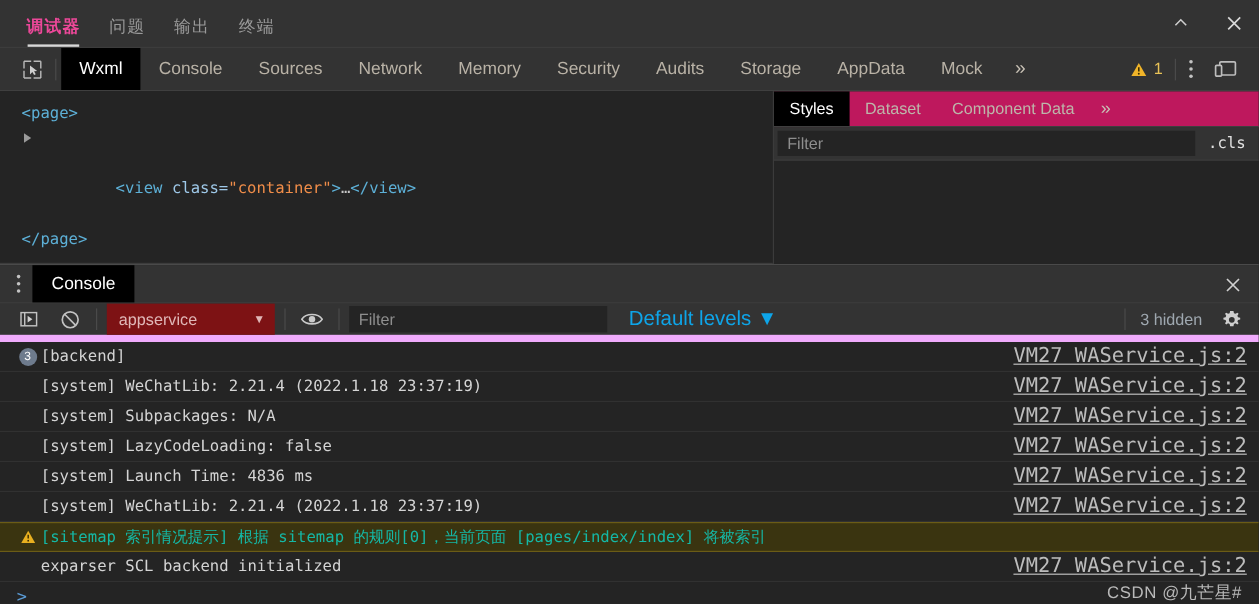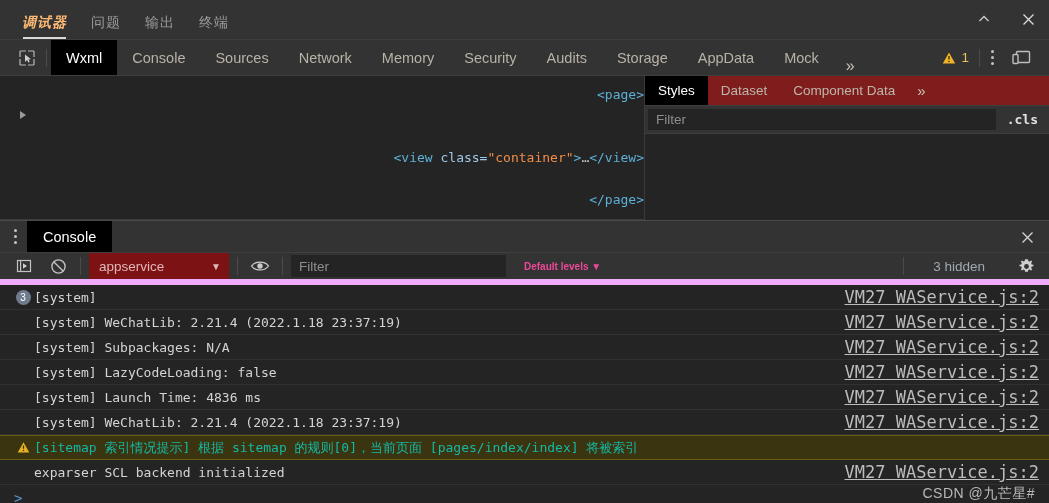--- a/index.html
+++ b/index.html
@@ -22,21 +22,21 @@
     background: #333333;
     display: flex; align-items: flex-end;
     position: relative;
     border-bottom: 1px solid #3c3c3c;
   }
   .ide-tabs { display: flex; align-items: flex-end; padding-left: 22px; gap: 24px; height: 100%; }
   .ide-tab {
     font-size: 14px; color: #9a9a9a; letter-spacing: 1px;
     padding-bottom: 7px; position: relative; cursor: default;
   }
-  .ide-tab.active { color: #fdba74; font-weight: 600; font-style: italic; }
+  .ide-tab.active { color: #ec4899; font-weight: 600; }
   .ide-tab.active::after {
     content: ""; position: absolute; left: 1px; right: 1px; bottom: 0px;
     height: 2px; background: #d8d8d8;
   }
   .win-ctrls {
     position: absolute; right: 10px; top: 8px;
     display: flex; align-items: center; gap: 22px;
   }
   .win-btn { width: 22px; height: 22px; display: flex; align-items: center; justify-content: center; cursor: default; }
   .win-btn svg { display: block; }
@@ -47,21 +47,21 @@
     background: #333333;
     display: flex; align-items: center;
     border-bottom: 1px solid #3f3f3f;
     position: relative;
   }
   .inspect-btn {
     width: 30px; height: 26px; margin-left: 12px;
     display: flex; align-items: center; justify-content: center; cursor: default;
   }
   .dt-sep { width: 1px; height: 18px; background: #4a4a4a; margin: 0 4px; }
-  .dt-tabs { display: flex; align-items: flex-end; height: 100%; }
+  .dt-tabs { display: flex; align-items: center; height: 100%; }
   .dt-tab {
     font-size: 14.5px; color: #b9b2a6; padding: 0 15px;
     height: 100%; display: flex; align-items: center; cursor: default; white-space: nowrap;
   }
   .dt-tab.active { background: #000000; color: #ffffff; }
   .dt-more { color: #c9c2b6; font-size: 16px; padding: 0 12px; cursor: default; }
   .dt-right {
     position: absolute; right: 8px; top: 0; height: 100%;
     display: flex; align-items: center; gap: 0;
   }
@@ -75,58 +75,58 @@
   
   .upper { flex: 0 0 106px; display: flex; background: #242424; }
   .dom-pane {
     width: 645px; flex: 0 0 645px; background: #242424;
     position: relative; border-right: 1px solid #3b3b3b;
     display: flex; flex-direction: column;
   }
   .dom-code {
     padding: 8px 0 0 0;
     font-family: "DejaVu Sans Mono", monospace;
-    font-size: 13px; line-height: 21px; color: #a5c9ea; text-align: right;
+    font-size: 13px; line-height: 21px; color: #a5c9ea;
   }
   .dom-line { padding-left: 18px; white-space: pre; position: relative; }
   .dom-line.indent { padding-left: 18px; }
   .tw { position: absolute; left: 20px; top: 6px; width: 0; height: 0;
         border-left: 6px solid #9a9a9a; border-top: 4px solid transparent; border-bottom: 4px solid transparent; }
   .tag { color: #5db0d7; }
   .attr { color: #9ec8e8; }
   .val { color: #f08d49; }
   .dots { color: #c8c8c8; }
   .dom-divider { margin-top: 9px; height: 1px; background: #3c3c3c; }
   .dom-empty { flex: 1; background: #242424; }
 
   .styles-pane { flex: 1; background: #242424; display: flex; flex-direction: column; }
   .styles-tabs {
     height: 30px; flex: 0 0 30px; display: flex; align-items: center;
-    background: #7f1d1d; border-bottom: 1px solid #3f3f3f;
+    background: #be185d; border-bottom: 1px solid #3f3f3f;
   }
   .st-tab {
     font-size: 13.5px; color: #bdb6aa; padding: 0 13px; height: 100%;
     display: flex; align-items: center; cursor: default; white-space: nowrap;
   }
   .st-tab.active { background: #000000; color: #ffffff; }
   .st-more { color: #c9c2b6; font-size: 15px; padding: 0 9px; cursor: default; }
   .styles-filter-row {
     height: 28px; flex: 0 0 28px; display: flex; align-items: stretch;
     background: #333333; border-bottom: 1px solid #3f3f3f;
   }
   .st-filter {
     flex: 1; margin: 3px 0 3px 3px; background: #242424;
     border: none; outline: none; color: #d0d0d0;
     font-family: "Liberation Sans", sans-serif; font-size: 13.5px; padding: 0 8px;
   }
   .st-filter::placeholder { color: #8e8e8e; }
   .cls-btn {
     padding: 0 11px; display: flex; align-items: center; justify-content: center;
     font-family: "DejaVu Sans Mono", monospace; font-size: 13px; color: #e2e2e2;
-    font-weight: bold; cursor: default;
+    font-weight: normal; cursor: default;
   }
   .styles-body { flex: 1; background: #242424; }
 
   
   .drawer { flex: 1; display: flex; flex-direction: column; background: #242424;
             border-top: 1px solid #4a4a4a; }
   .drawer-tabbar {
     height: 32px; flex: 0 0 32px; background: #333333;
     display: flex; align-items: center; position: relative;
     border-bottom: 1px solid #3f3f3f;
@@ -153,22 +153,22 @@
     font-size: 13.5px; justify-content: space-between; gap: 10px;
   }
   .ctx-select .cap { color: #e0b7b7; }
   .ctx-select .car { font-size: 10px; color: #e0b7b7; }
   .con-filter {
     width: 215px; height: 22px; background: #242424; border: none; outline: none;
     color: #d0d0d0; font-size: 13.5px; padding: 0 8px;
     font-family: "Liberation Sans", sans-serif;
   }
   .con-filter::placeholder { color: #8e8e8e; }
-  .levels { font-size: 10px; color: #ec4899; margin-left: 18px; cursor: default; font-weight: bold; }
-  .ct-right { position: absolute; right: 8px; top: 0; height: 100%; display: flex; align-items: center; gap: 17px; }
+  .levels { font-size: 17px; color: #0ea5e9; margin-left: 18px; cursor: default; }
+  .ct-right { position: absolute; right: 8px; top: 0; height: 100%; display: flex; align-items: center; gap: 0; }
   .hidden-cnt { font-size: 13.5px; color: #9fa8b0; padding: 0 12px; cursor: default; }
   .gear { padding: 0 6px 0 4px; display: flex; align-items: center; cursor: default; }
 
   
   .console-body { flex: 1; background: #242424; overflow: hidden; position: relative; }
   .msg {
     height: 25px; display: flex; align-items: center;
     border-bottom: 1px solid #313131;
     font-family: "DejaVu Sans Mono", monospace; font-size: 13px;
     color: #d4d4d4; position: relative; padding-left: 12px;
@@ -354,21 +354,21 @@
         </div>
       </div>
     </div>
 
     <div class="console-body">
 
       <div class="msg">
         <span class="gut">
             <span class="badge-count">3</span>
           </span>
-        <span class="txt">[system]</span>
+        <span class="txt">[backend]</span>
         <span class="src">VM27 WAService.js:2</span>
       </div>
 
       <div class="msg">
         <span class="gut"></span>
         <span class="txt">[system] WeChatLib: 2.21.4 (2022.1.18 23:37:19)</span>
         <span class="src">VM27 WAService.js:2</span>
       </div>
 
       <div class="msg">

